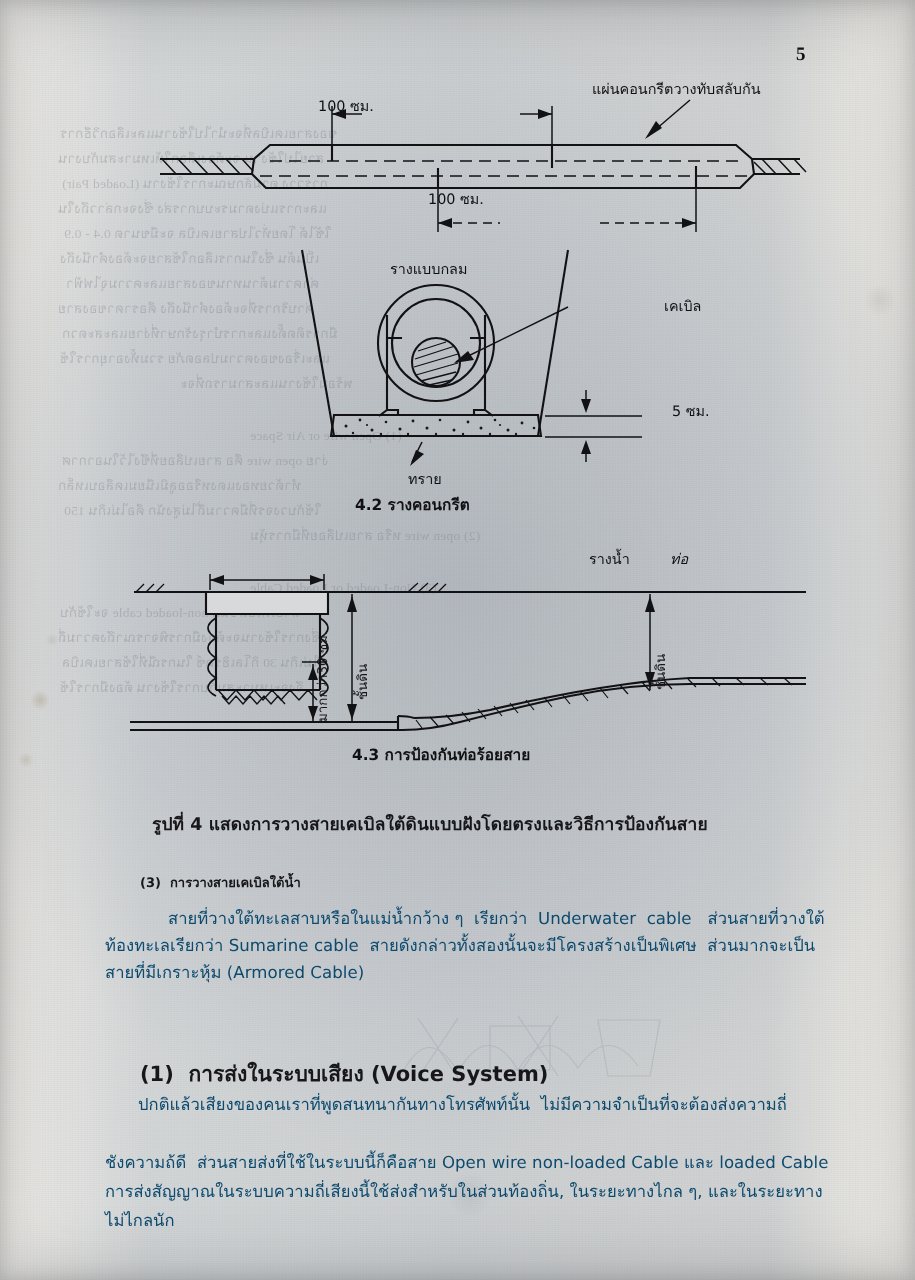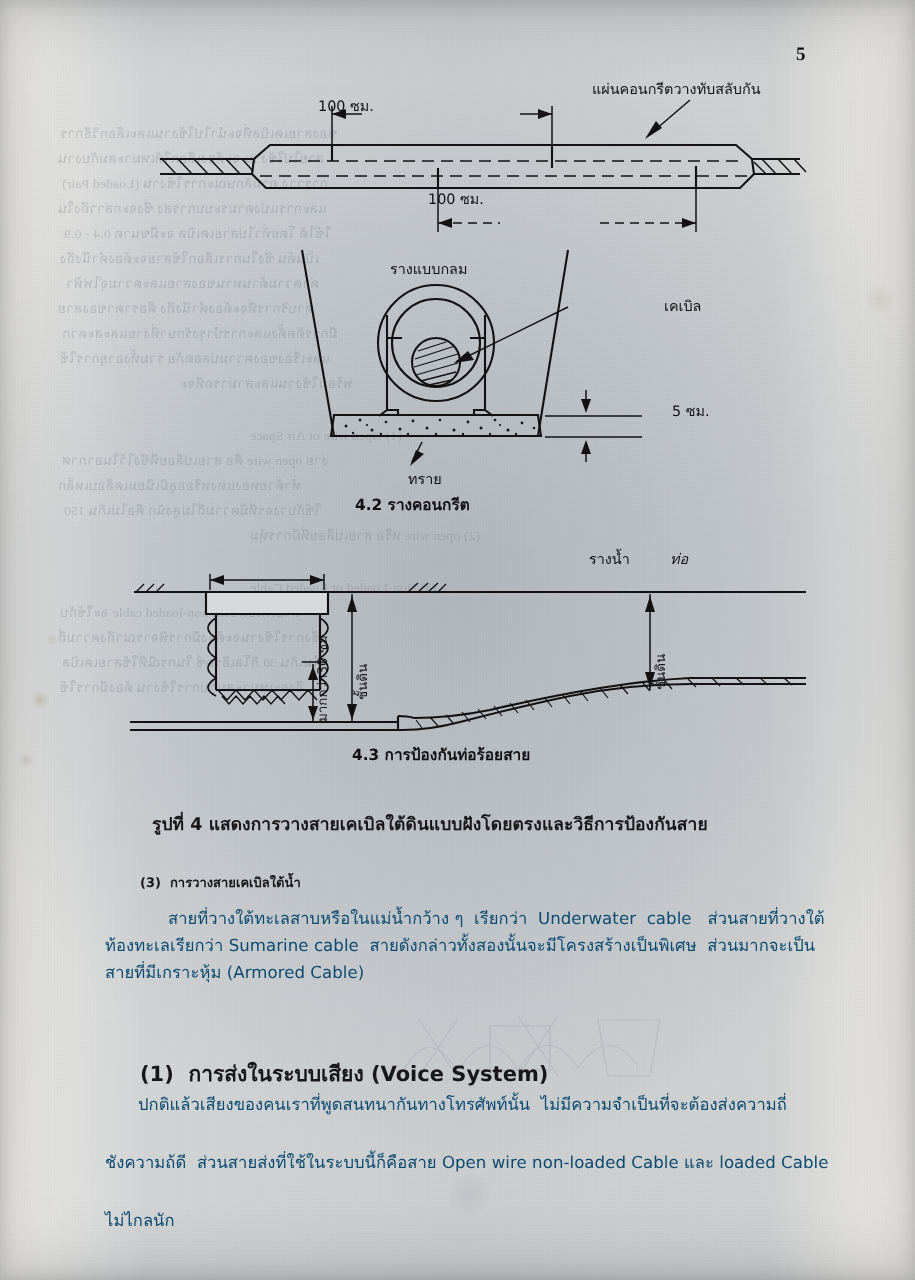--- a/index.html
+++ b/index.html
@@ -360,16 +360,17 @@
 
   <div class="ink heading-line" style="left:140px;top:872px;">(3)  การวางสายเคเบิลใต้น้ำ</div>
   <div class="ink body-line" style="left:168px;top:906px;">สายที่วางใต้ทะเลสาบหรือในแม่น้ำกว้าง ๆ  เรียกว่า  Underwater  cable   ส่วนสายที่วางใต้</div>
   <div class="ink body-line" style="left:105px;top:933px;">ท้องทะเลเรียกว่า Sumarine cable  สายดังกล่าวทั้งสองนั้นจะมีโครงสร้างเป็นพิเศษ  ส่วนมากจะเป็น</div>
   <div class="ink body-line" style="left:105px;top:960px;">สายที่มีเกราะหุ้ม (Armored Cable)</div>
 
   <div class="ink heading-line" style="left:140px;top:1058px;font-size:21px;">(1)  การส่งในระบบเสียง (Voice System)</div>
 
   <div class="ink body-line" style="left:138px;top:1092px;">ปกติแล้วเสียงของคนเราที่พูดสนทนากันทางโทรศัพท์นั้น  ไม่มีความจำเป็นที่จะต้องส่งความถี่</div>
   <div class="ink body-line" style="left:105px;top:1150px;">ชังความถ้ดี  ส่วนสายส่งที่ใช้ในระบบนี้ก็คือสาย Open wire non-loaded Cable และ loaded Cable</div>
+  <div class="ink body-line" style="left:105px;top:1179px;">การส่งสัญญาณในระบบความถี่เสียงนี้ใช้ส่งสำหรับในส่วนท้องถิ่น, ในระยะทางไกล ๆ, และในระยะทาง</div>
   <div class="ink body-line" style="left:105px;top:1208px;">ไม่ไกลนัก</div>
 
   <div id="vignette"></div>
 </div>
 
 </body></html>

